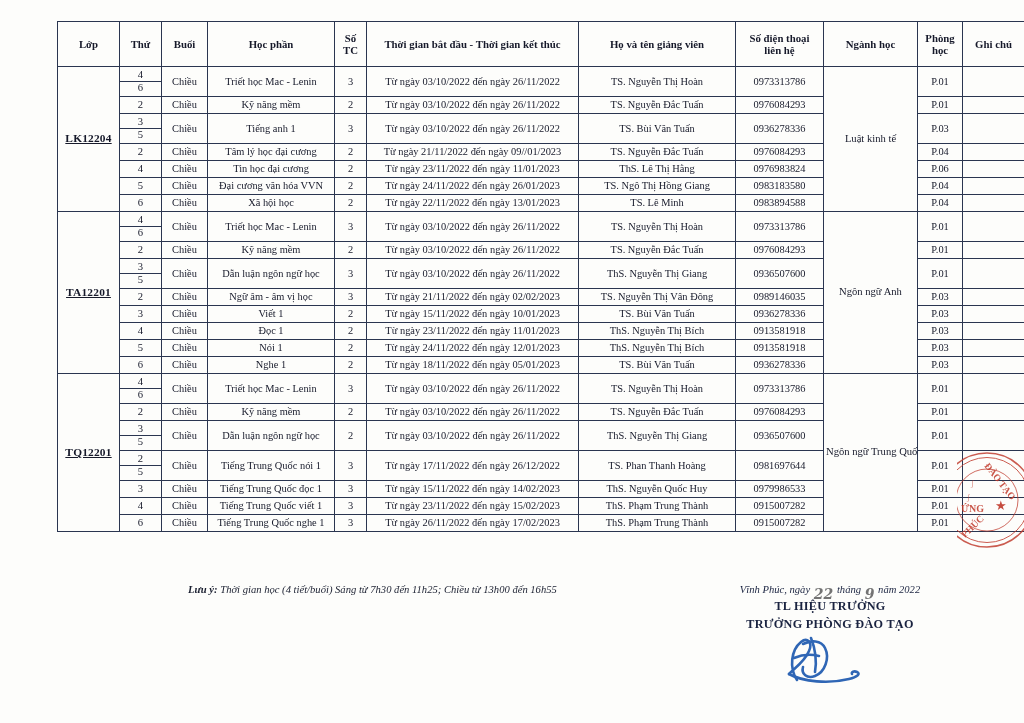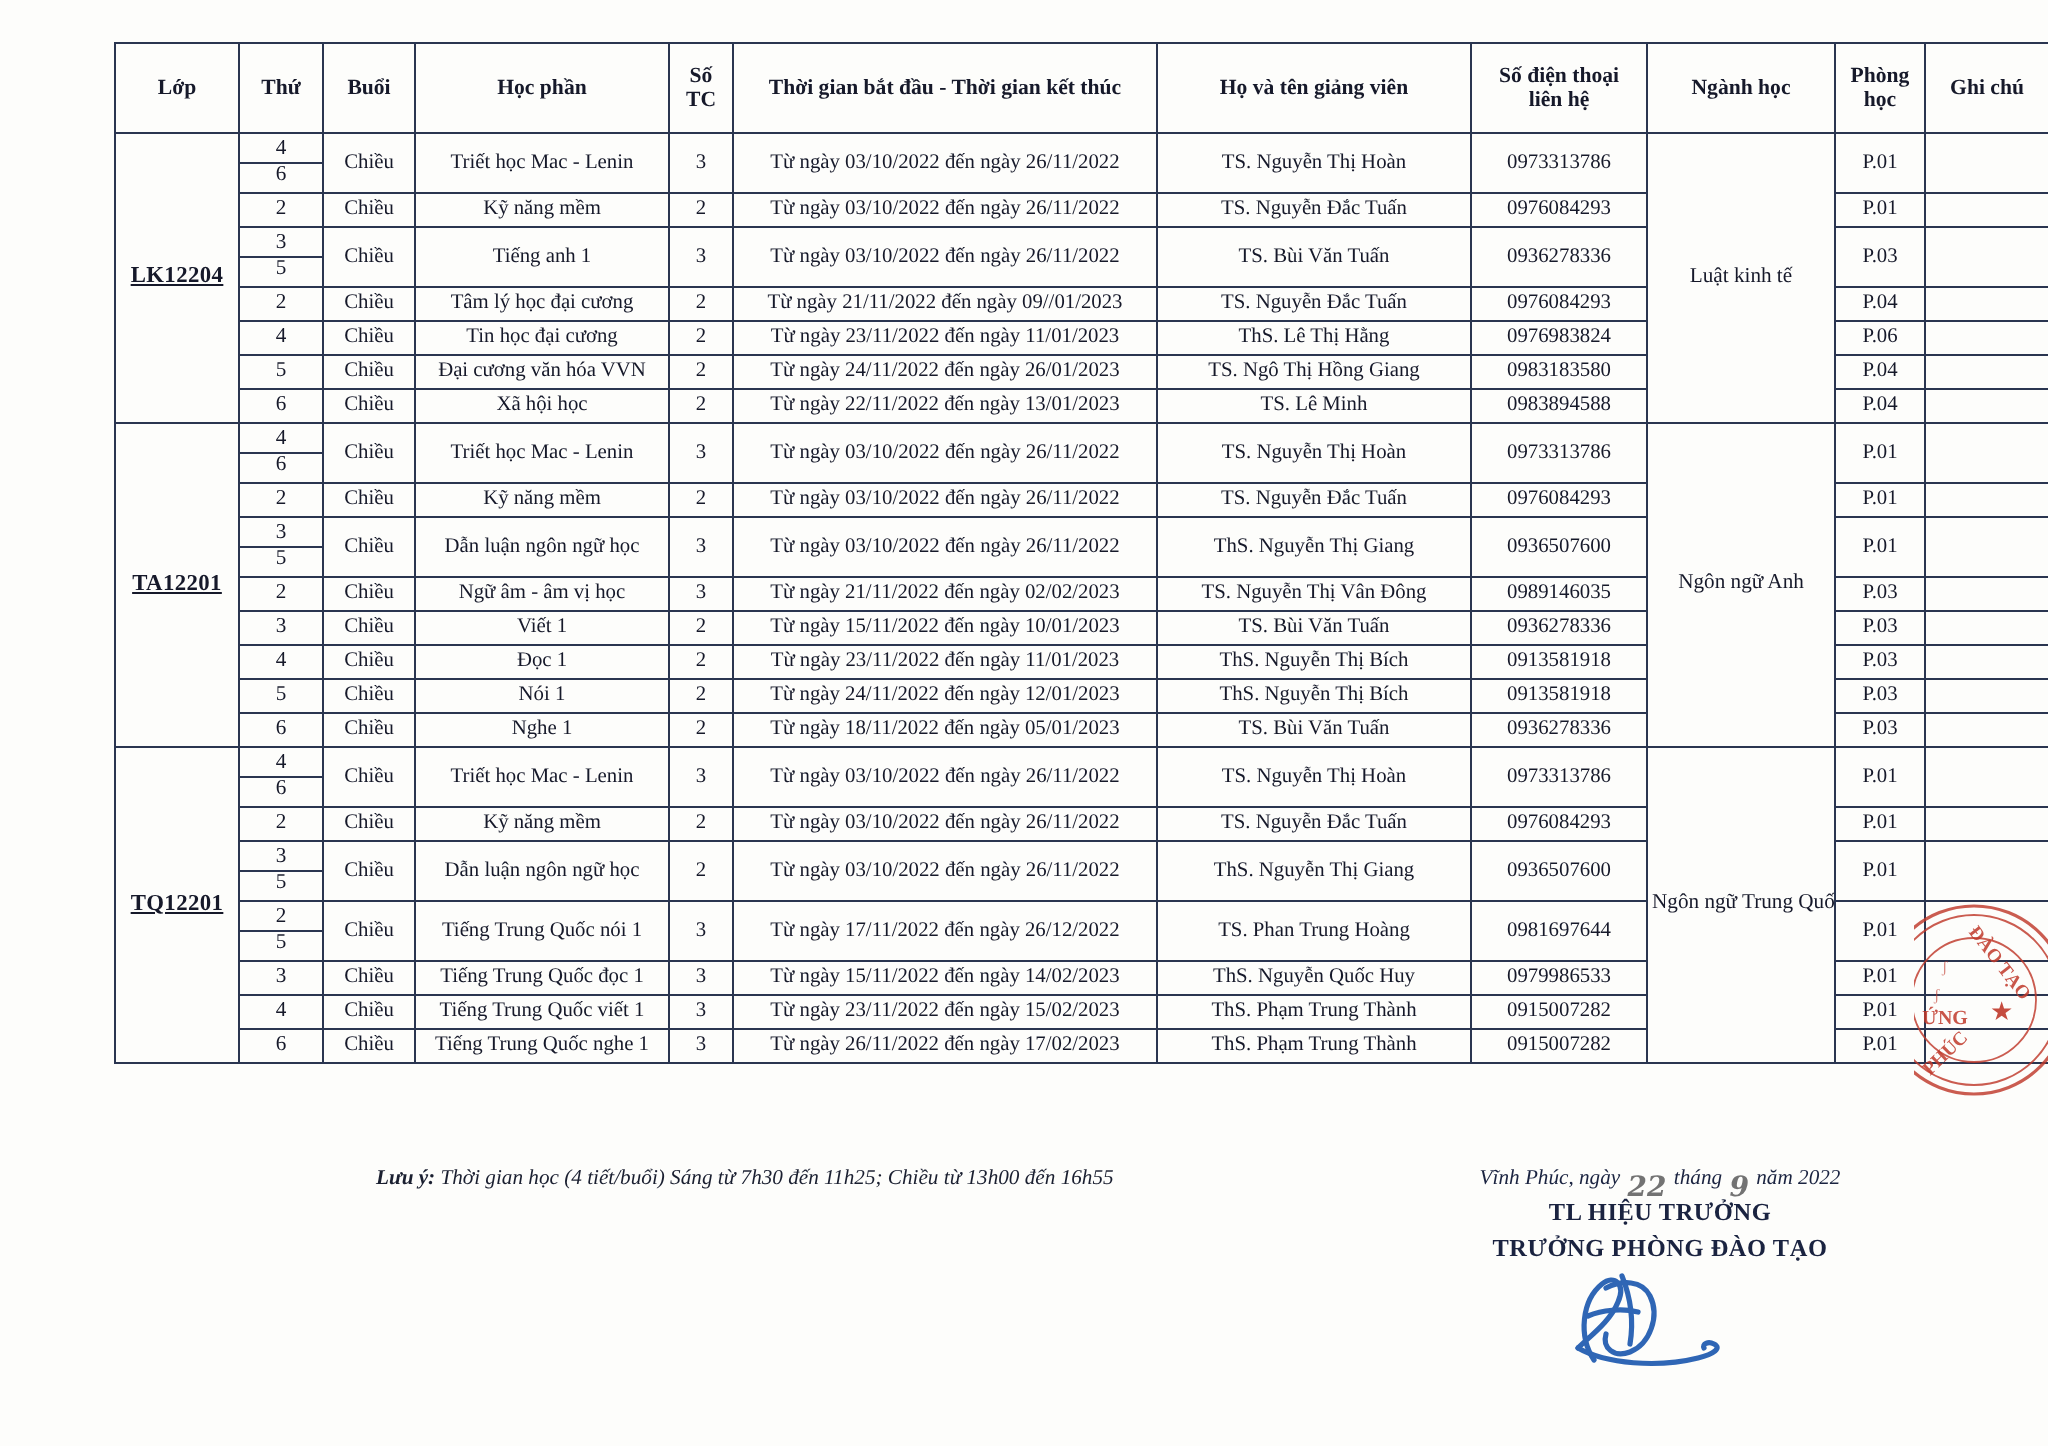--- a/index.html
+++ b/index.html
@@ -453,21 +453,21 @@
           <td class="cell-thu">
             <div class="thu-stack">
               <span>2</span>
               <span>5</span>
             </div>
           </td>
           <td>Chiều</td>
           <td class="cell-hp center">Tiếng Trung Quốc nói 1</td>
           <td>3</td>
           <td>Từ ngày 17/11/2022 đến ngày 26/12/2022</td>
-          <td>TS. Phan Trung Hoàng</td>
+          <td>TS. Phan Thanh Hoàng</td>
           <td>0981697644</td>
           <td>P.01</td>
           <td class="cell-ghichu"></td>
         </tr>
         <tr style="height: 17px;">
           <td class="cell-thu">3</td>
           <td>Chiều</td>
           <td class="cell-hp">Tiếng Trung Quốc đọc 1</td>
           <td>3</td>
           <td>Từ ngày 15/11/2022 đến ngày 14/02/2023</td>

